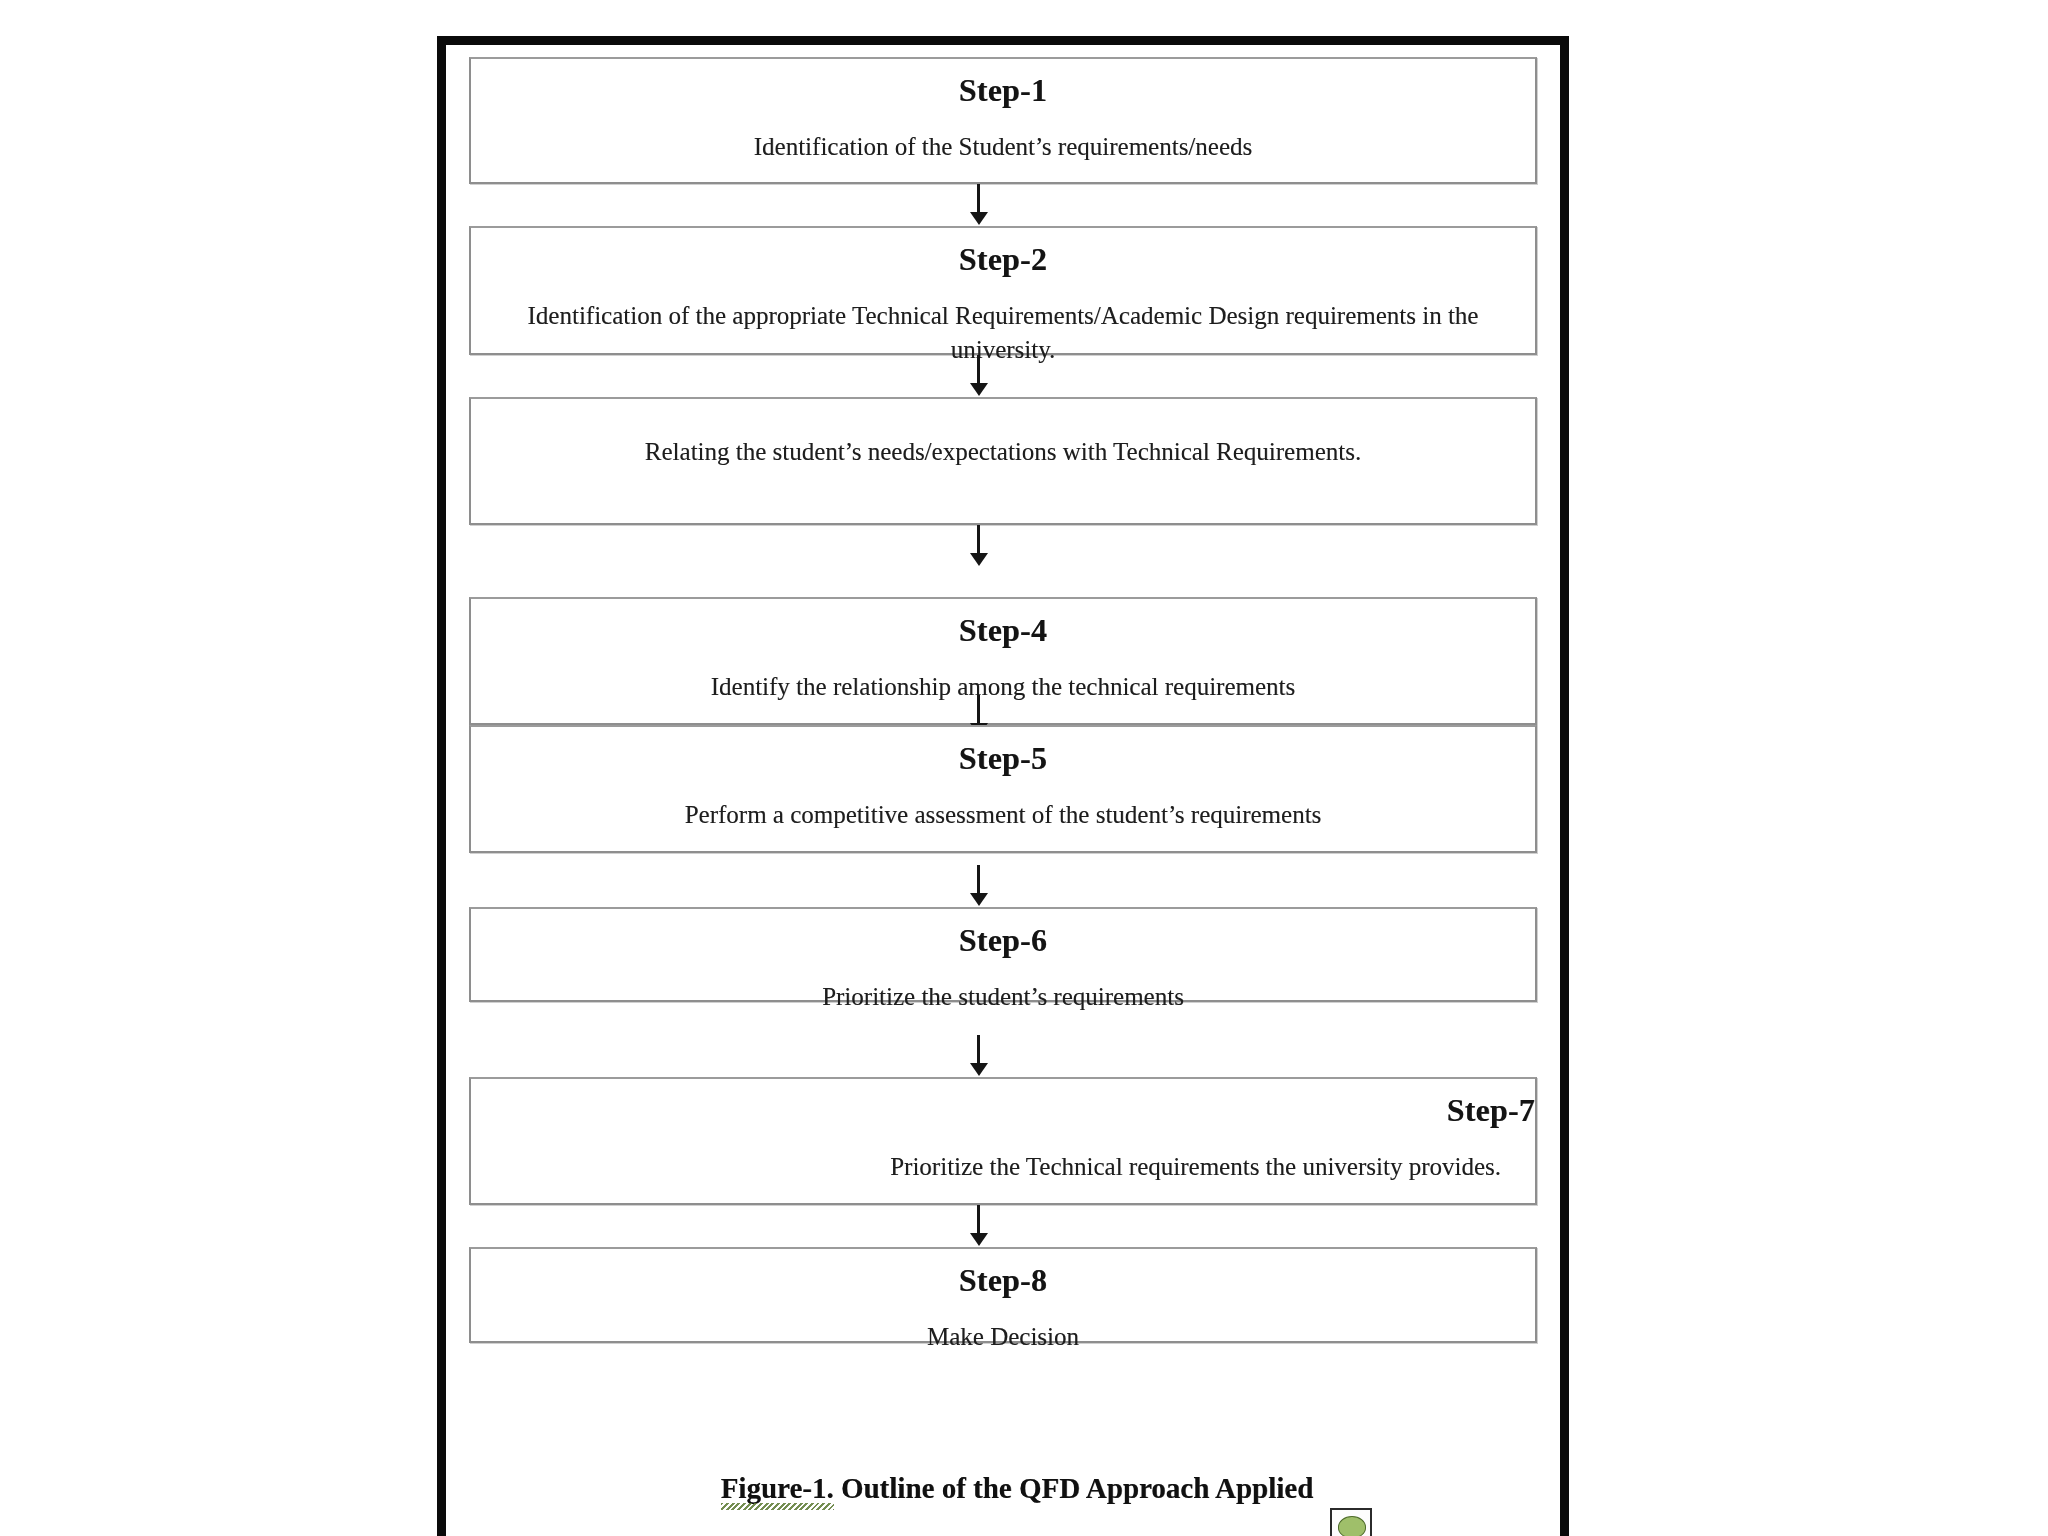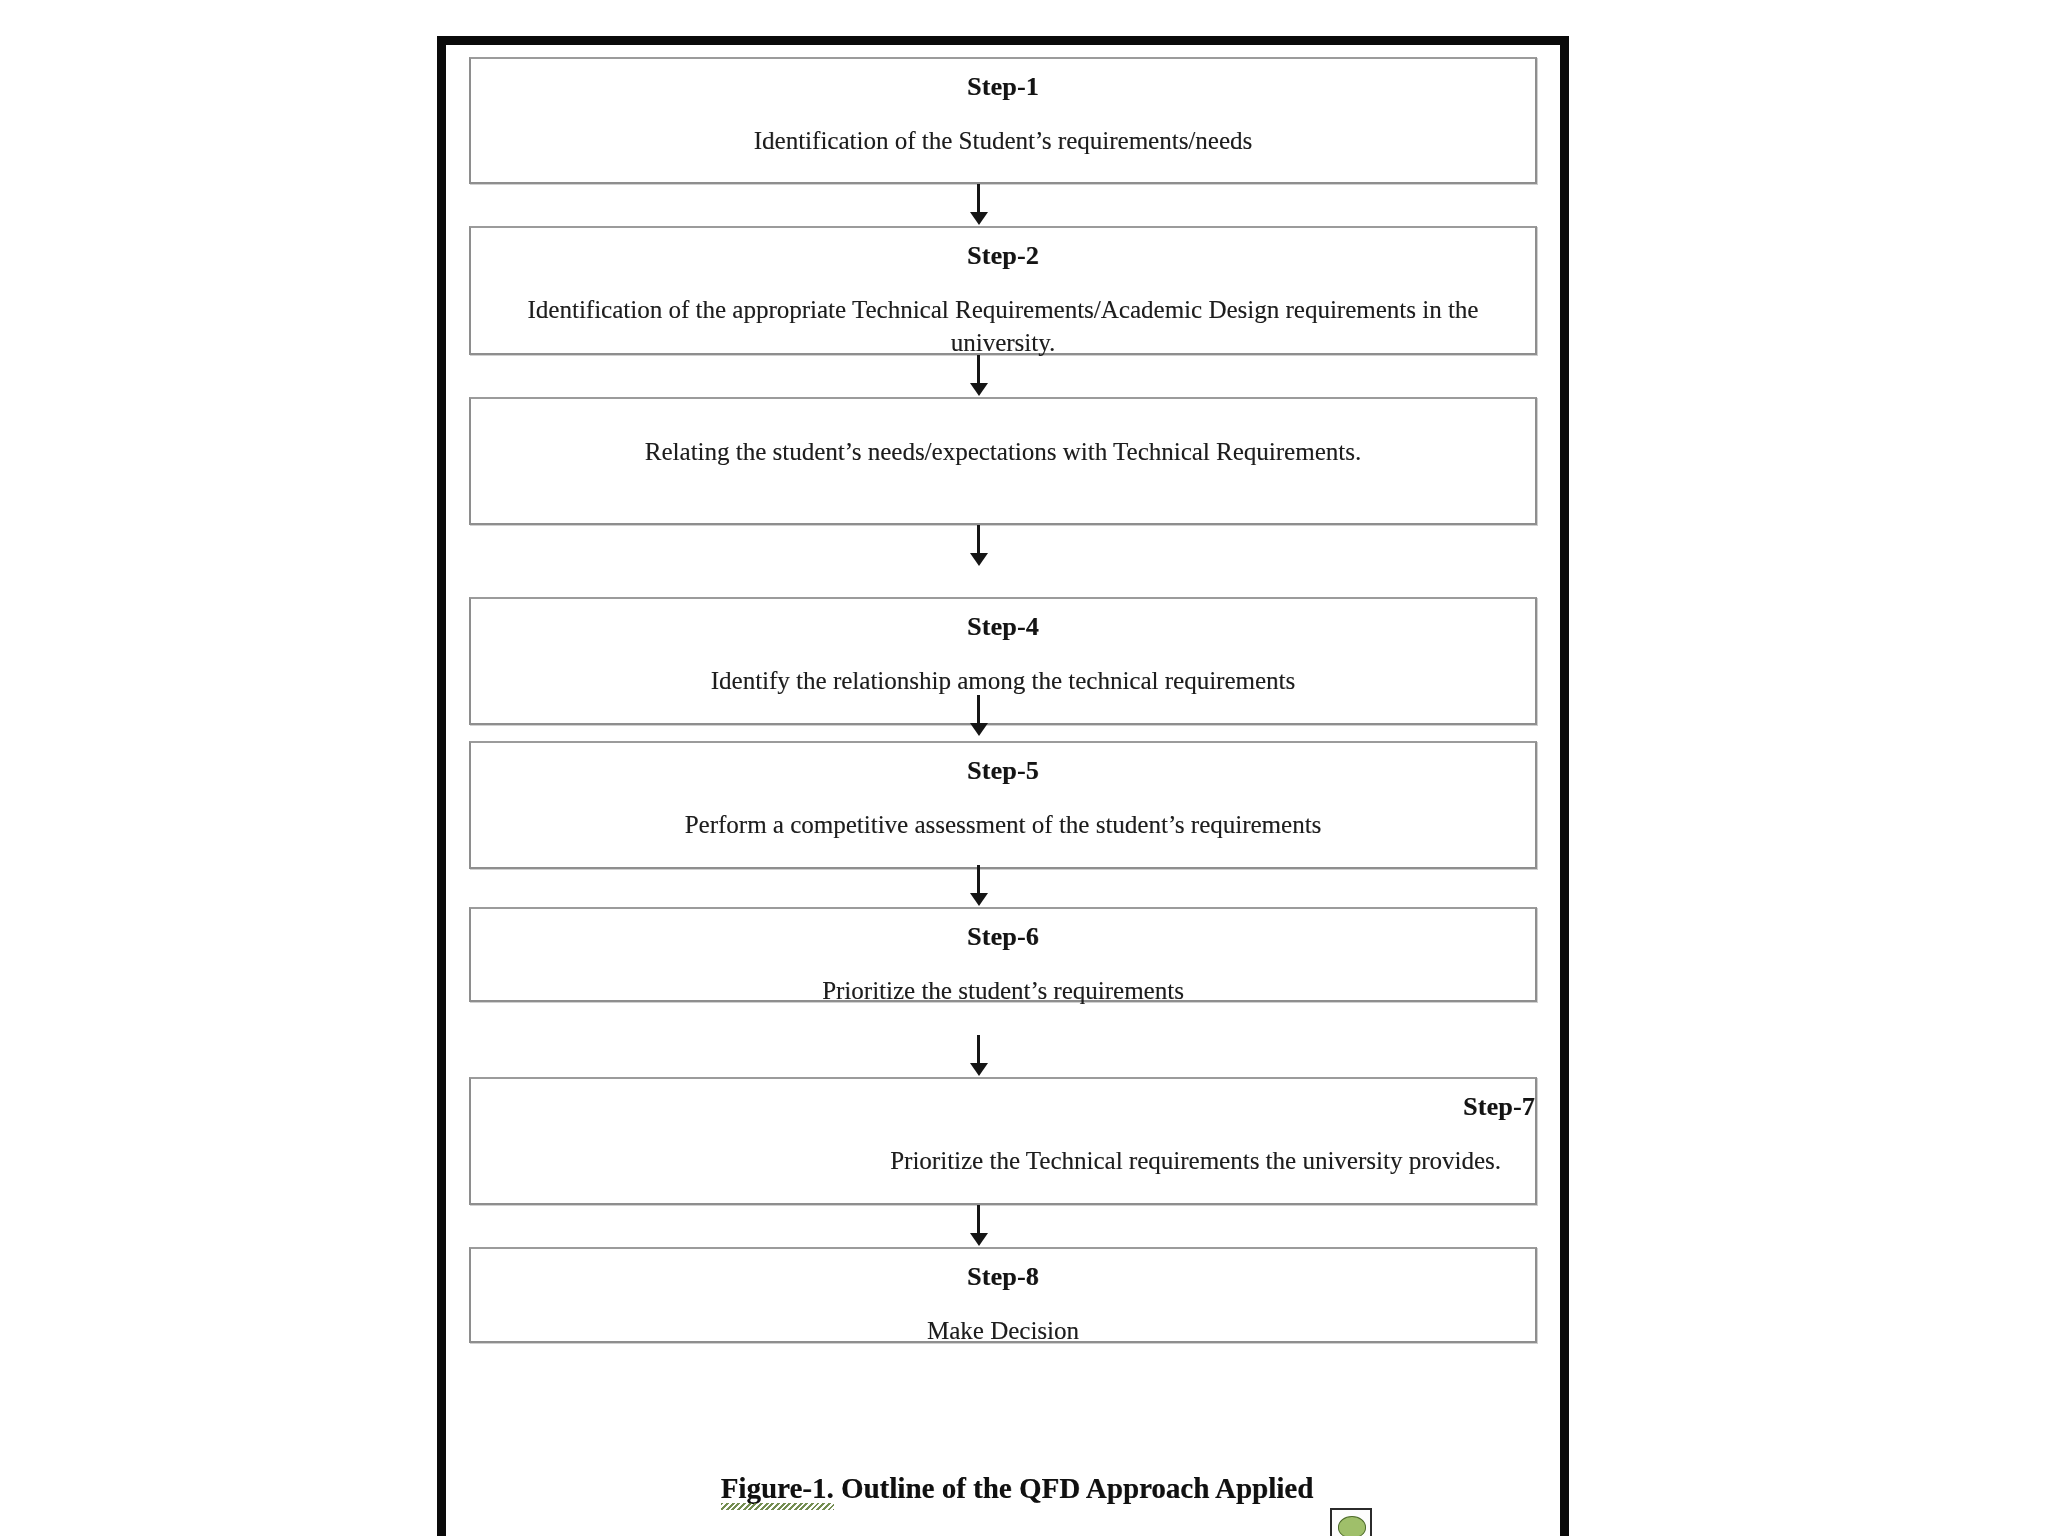--- a/index.html
+++ b/index.html
@@ -47,21 +47,21 @@
     border-top-color: #9b9b9b;
     background: #ffffff;
     box-shadow: 1px 1px 0 rgba(120,120,120,0.35);
     text-align: center;
     color: #1c1c1c;
     padding-top: 14px;
   }
 
   .step-title {
     font-weight: bold;
-    font-size: 26px;
+    font-size: 32px;
     letter-spacing: 0.2px;
     line-height: 1.1;
     color: #141414;
     text-shadow: 0.4px 0.3px 0.6px rgba(0,0,0,0.45);
   }
 
   .step-body {
     margin-top: 22px;
     font-size: 25px;
     line-height: 1.34;
@@ -181,21 +181,21 @@
 
     <div class="step-box" style="top:540px; height:128px;">
       <div class="step-title">Step-4</div>
       <div class="step-body">Identify the relationship among the technical requirements</div>
     </div>
     <div class="connector" style="top:638px; height:42px;">
       <div class="shaft" style="height:30px;"></div>
       <div class="head" style="top:28px;"></div>
     </div>
 
-    <div class="step-box" style="top:684px; height:128px;">
+    <div class="step-box" style="top:668px; height:128px;">
       <div class="step-title">Step-5</div>
       <div class="step-body">Perform a competitive assessment of the student’s requirements</div>
     </div>
     <div class="connector" style="top:808px; height:42px;">
       <div class="shaft" style="height:30px;"></div>
       <div class="head" style="top:28px;"></div>
     </div>
 
     <div class="step-box" style="top:850px; height:95px;">
       <div class="step-title">Step-6</div>

